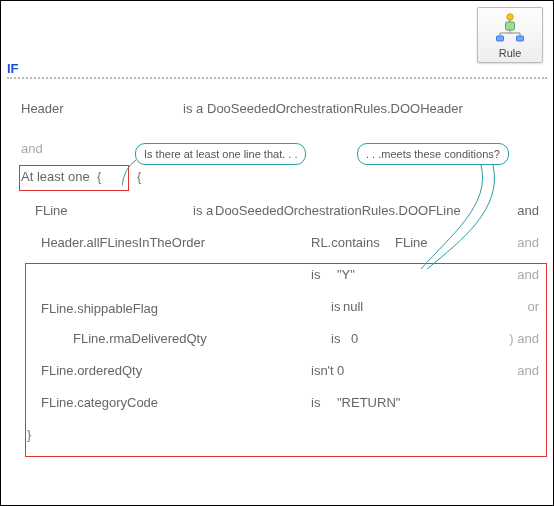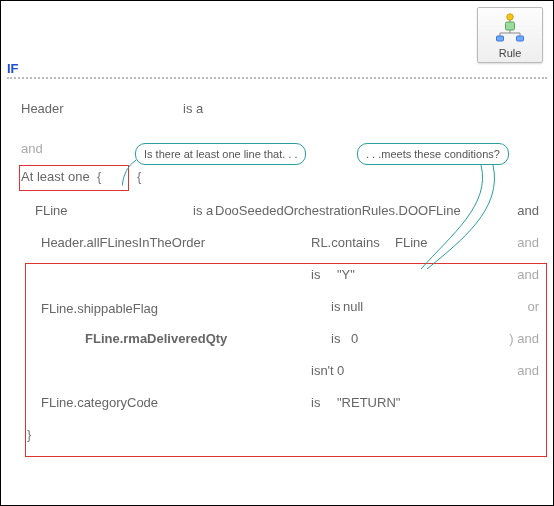--- a/index.html
+++ b/index.html
@@ -127,20 +127,21 @@
   </div>
 
   <div class="if-hdr">IF</div>
   <div class="dotted"></div>
 
   <div class="body">
 
     <div class="row">
       <span class="cell c-name">Header</span>
       <span class="cell c-op">is a</span>
+      <span class="cell c-val">DooSeededOrchestrationRules.DOOHeader</span>
     </div>
 
     <div style="height:12px"></div>
 
     <div class="row">
       <span class="cell c-name muted">and</span>
     </div>
 
     <div class="row">
       <span class="cell c-name">
@@ -172,26 +173,27 @@
           <span class="cell c-op">is</span>
           <span class="cell" style="left: 330px;">"Y"</span>
           <span class="cell c-tail muted">and</span>
         </div>
         <div class="row cond" style="height: 32px;">
           <span class="cell c-op" style="left: 324px;">is</span>
           <span class="cell" style="left: 336px;">null</span>
           <span class="cell c-tail muted">or</span>
         </div>
         <div class="row cond" style="height: 32px;">
-          <span class="cell c-name" style="left: 78px; font-weight: bold;">FLine.rmaDeliveredQty</span>
+          <span class="cell c-name" style="left: 66px;">FLine.rmaDeliveredQty</span>
           <span class="cell c-op" style="left: 324px;">is</span>
           <span class="cell" style="left: 344px;">0</span>
           <span class="cell c-tail muted">)  and</span>
         </div>
         <div class="row cond" style="height: 32px;">
+          <span class="cell c-name" style="left: 34px;">FLine.orderedQty</span>
           <span class="cell c-op">isn't</span>
           <span class="cell" style="left: 330px;">0</span>
           <span class="cell c-tail muted">and</span>
         </div>
         <div class="row cond" style="height: 32px;">
           <span class="cell c-name" style="left: 34px;">FLine.categoryCode</span>
           <span class="cell c-op">is</span>
           <span class="cell" style="left: 330px;">"RETURN"</span>
           <span class="cell c-tail muted"></span>
         </div>

